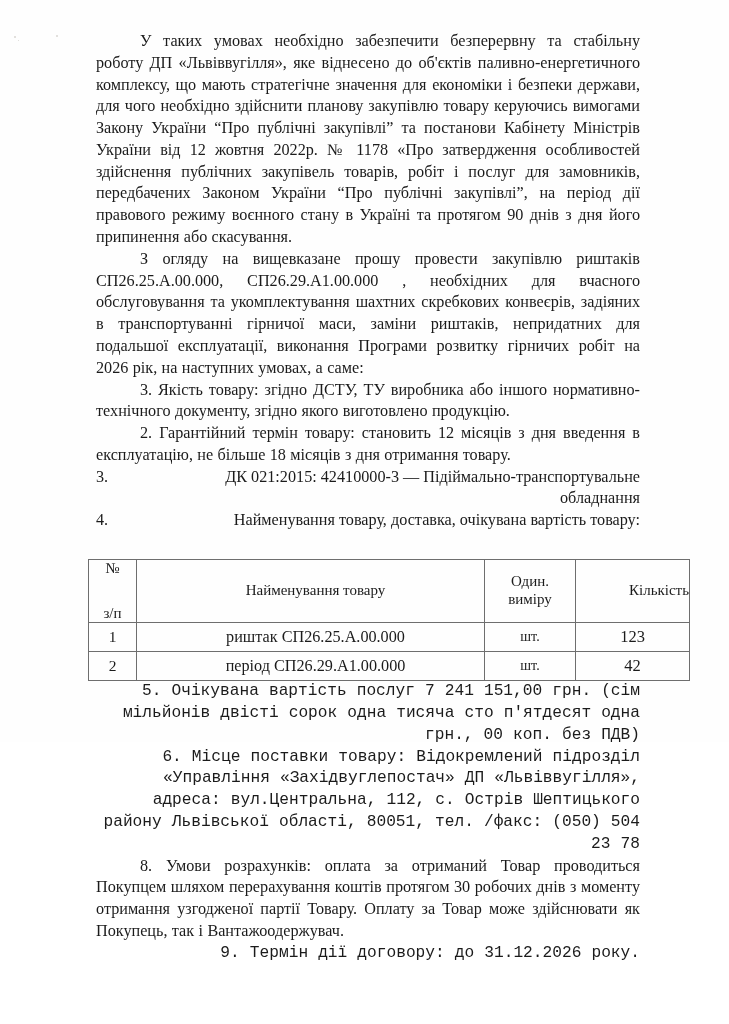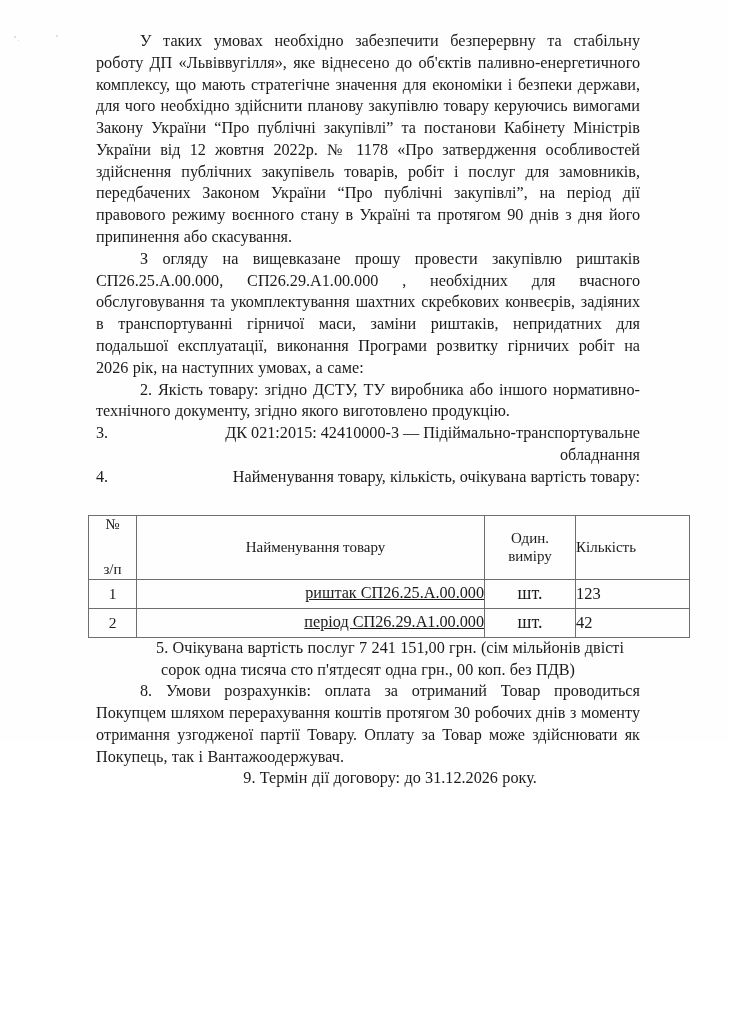--- a/index.html
+++ b/index.html
@@ -47,21 +47,21 @@
     margin: 0;
     font-size: 16.2px;
     line-height: 1.345;
     text-align: justify;
     text-indent: 44px;
     -webkit-hyphens: none;
     hyphens: none;
     word-spacing: 0.02em;
   }
 
-  p.body.last-left { text-align: center; }
+  p.body.last-left { text-align: right; font-family: Liberation Mono, monospace; }
 
   
   .gap-2 { margin-top: 2px; }
   .gap-1 { margin-top: 1px; }
 
   
   .hang {
     display: flex;
     font-size: 16.2px;
     line-height: 1.345;
@@ -107,56 +107,57 @@
     line-height: 1.18;
     font-size: 15px;
   }
   .th-idx { text-align: center; }
   .th-idx .l1 { display: block; }
   .th-idx .l2 { display: block; margin-top: 27px; }
   .th-name { text-align: center; padding-left: 10px !important; }
   .th-unit { text-align: center; line-height: 1.2; margin-left: 45px; }
   .th-unit .l1 { display: block; }
   .th-unit .l2 { display: block; }
-  .th-qty  { text-align: left; }
+  .th-qty  { text-align: right; }
 
   table.goods tbody td { height: 28px; }
   .td-idx  { text-align: center; font-size: 15.5px; }
-  .td-name { text-align: right; padding-left: 10px !important; font-size: 16.2px; text-decoration: underline; }
-  .td-unit { text-align: center; font-size: 18px; }
-  .td-qty  { text-align: left; font-size: 16.5px; }
+  .td-name { text-align: center; padding-left: 10px !important; font-size: 16.2px; }
+  .td-unit { text-align: center; font-size: 14px; }
+  .td-qty  { text-align: center; font-size: 16.5px; }
 
   .after-table { margin-top: 26px; }
 </style>
 </head>
 <body>
 
 <div class="page">
 
   <span class="speck a"></span>
   <span class="speck b"></span>
   <span class="speck c"></span>
 
   <div class="content">
 
     <p class="body">У таких умовах необхідно забезпечити безперервну та стабільну роботу ДП «Львіввугілля», яке віднесено до об'єктів паливно-енергетичного комплексу, що мають стратегічне значення для економіки і безпеки держави, для чого необхідно здійснити планову закупівлю товару керуючись вимогами Закону України “Про публічні закупівлі” та постанови Кабінету Міністрів України від 12 жовтня 2022р. № 1178 «Про затвердження особливостей здійснення публічних закупівель товарів, робіт і послуг для замовників, передбачених Законом України “Про публічні закупівлі”, на період дії правового режиму воєнного стану в Україні та протягом 90 днів з дня його припинення або скасування.</p>
 
     <p class="body gap-2">З огляду на вищевказане прошу провести закупівлю риштаків СП26.25.А.00.000,    СП26.29.А1.00.000   ,   необхідних   для   вчасного обслуговування та укомплектування шахтних скребкових конвеєрів, задіяних в транспортуванні гірничої маси, заміни риштаків, непридатних для подальшої експлуатації, виконання Програми розвитку гірничих робіт на 2026 рік, на наступних умовах, а саме:</p>
 
-    <p class="body gap-1">2. Якість товару: згідно ДСТУ, ТУ виробника або іншого нормативно-технічного документу, згідно якого виготовлено продукцію.</p>
-
+    <p class="body gap-1">3. Якість товару: згідно ДСТУ, ТУ виробника або іншого нормативно-технічного документу, згідно якого виготовлено продукцію.</p>
+
+    <p class="body gap-1">2. Гарантійний термін товару: становить 12 місяців з дня введення в експлуатацію, не більше 18 місяців з дня отримання товару.</p>
 
     <div class="hang gap-2">
       <span class="num">3.</span>
       <span class="txt">ДК 021:2015: 42410000-3 — Підіймально-транспортувальне обладнання</span>
     </div>
 
     <div class="hang gap-1">
       <span class="num">4.</span>
-      <span class="txt">Найменування товару, кількість, очікувана вартість товару:</span>
+      <span class="txt">Найменування товару, доставка, очікувана вартість товару:</span>
     </div>
 
     <div class="tbl-wrap">
       <table class="goods">
         <colgroup>
           <col class="c1">
             <col class="c2">
             <col class="c3">
             <col class="c4">
         </colgroup>
@@ -186,20 +187,21 @@
             <td class="td-name">період СП26.29.А1.00.000</td>
             <td class="td-unit">шт.</td>
             <td class="td-qty">42</td>
           </tr>
         </tbody>
       </table>
     </div>
 
     <p class="body after-table last-left">5. Очікувана вартість послуг 7 241 151,00 грн. (сім мільйонів двісті сорок одна тисяча сто п'ятдесят одна грн., 00 коп. без ПДВ)</p>
 
+    <p class="body gap-1 last-left">6.  Місце поставки товару: Відокремлений підрозділ «Управління «Західвуглепостач» ДП «Львіввугілля», адреса: вул.Центральна, 112, с. Острів Шептицького району Львівської області, 80051, тел. /факс: (050) 504 23 78</p>
 
 
     <p class="body gap-1">8. Умови розрахунків: оплата  за отриманий  Товар проводиться Покупцем шляхом перерахування коштів протягом 30 робочих днів з моменту отримання узгодженої партії Товару. Оплату за Товар може здійснювати як Покупець, так і Вантажоодержувач.</p>
 
     <p class="body gap-2 last-left">9. Термін дії договору:  до 31.12.2026 року.</p>
 
   </div>
 </div>
 
 </body></html>

